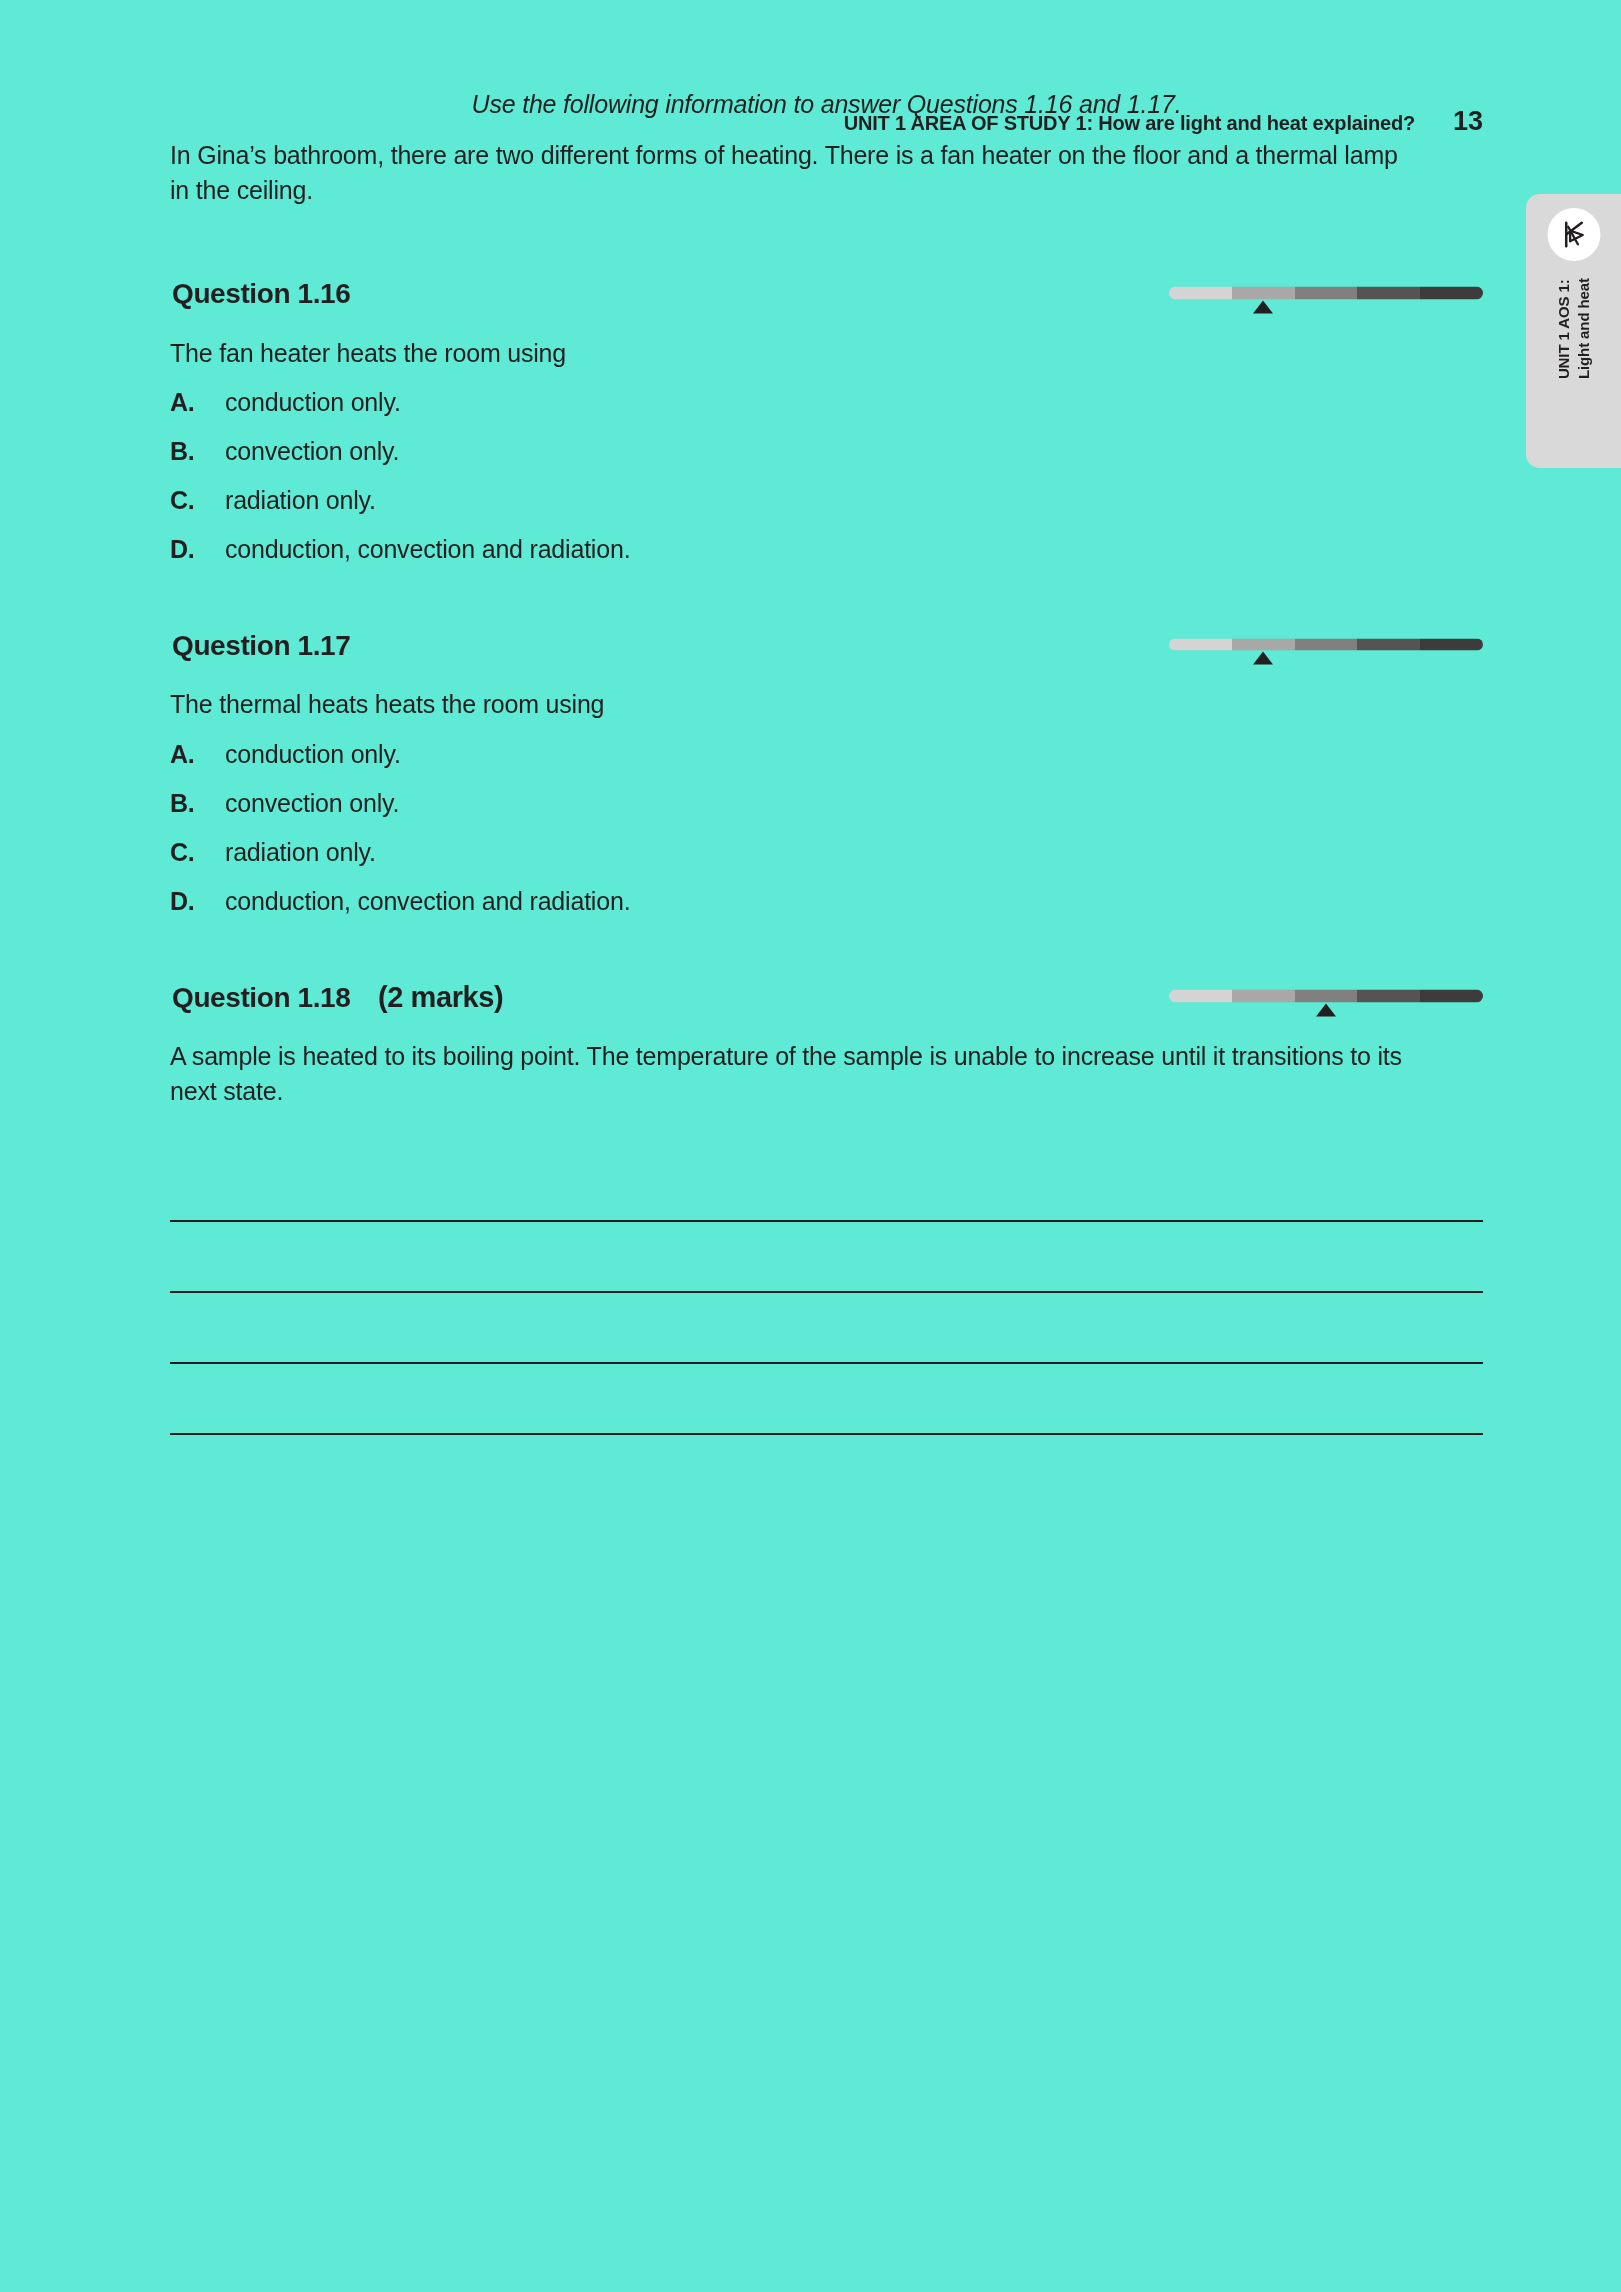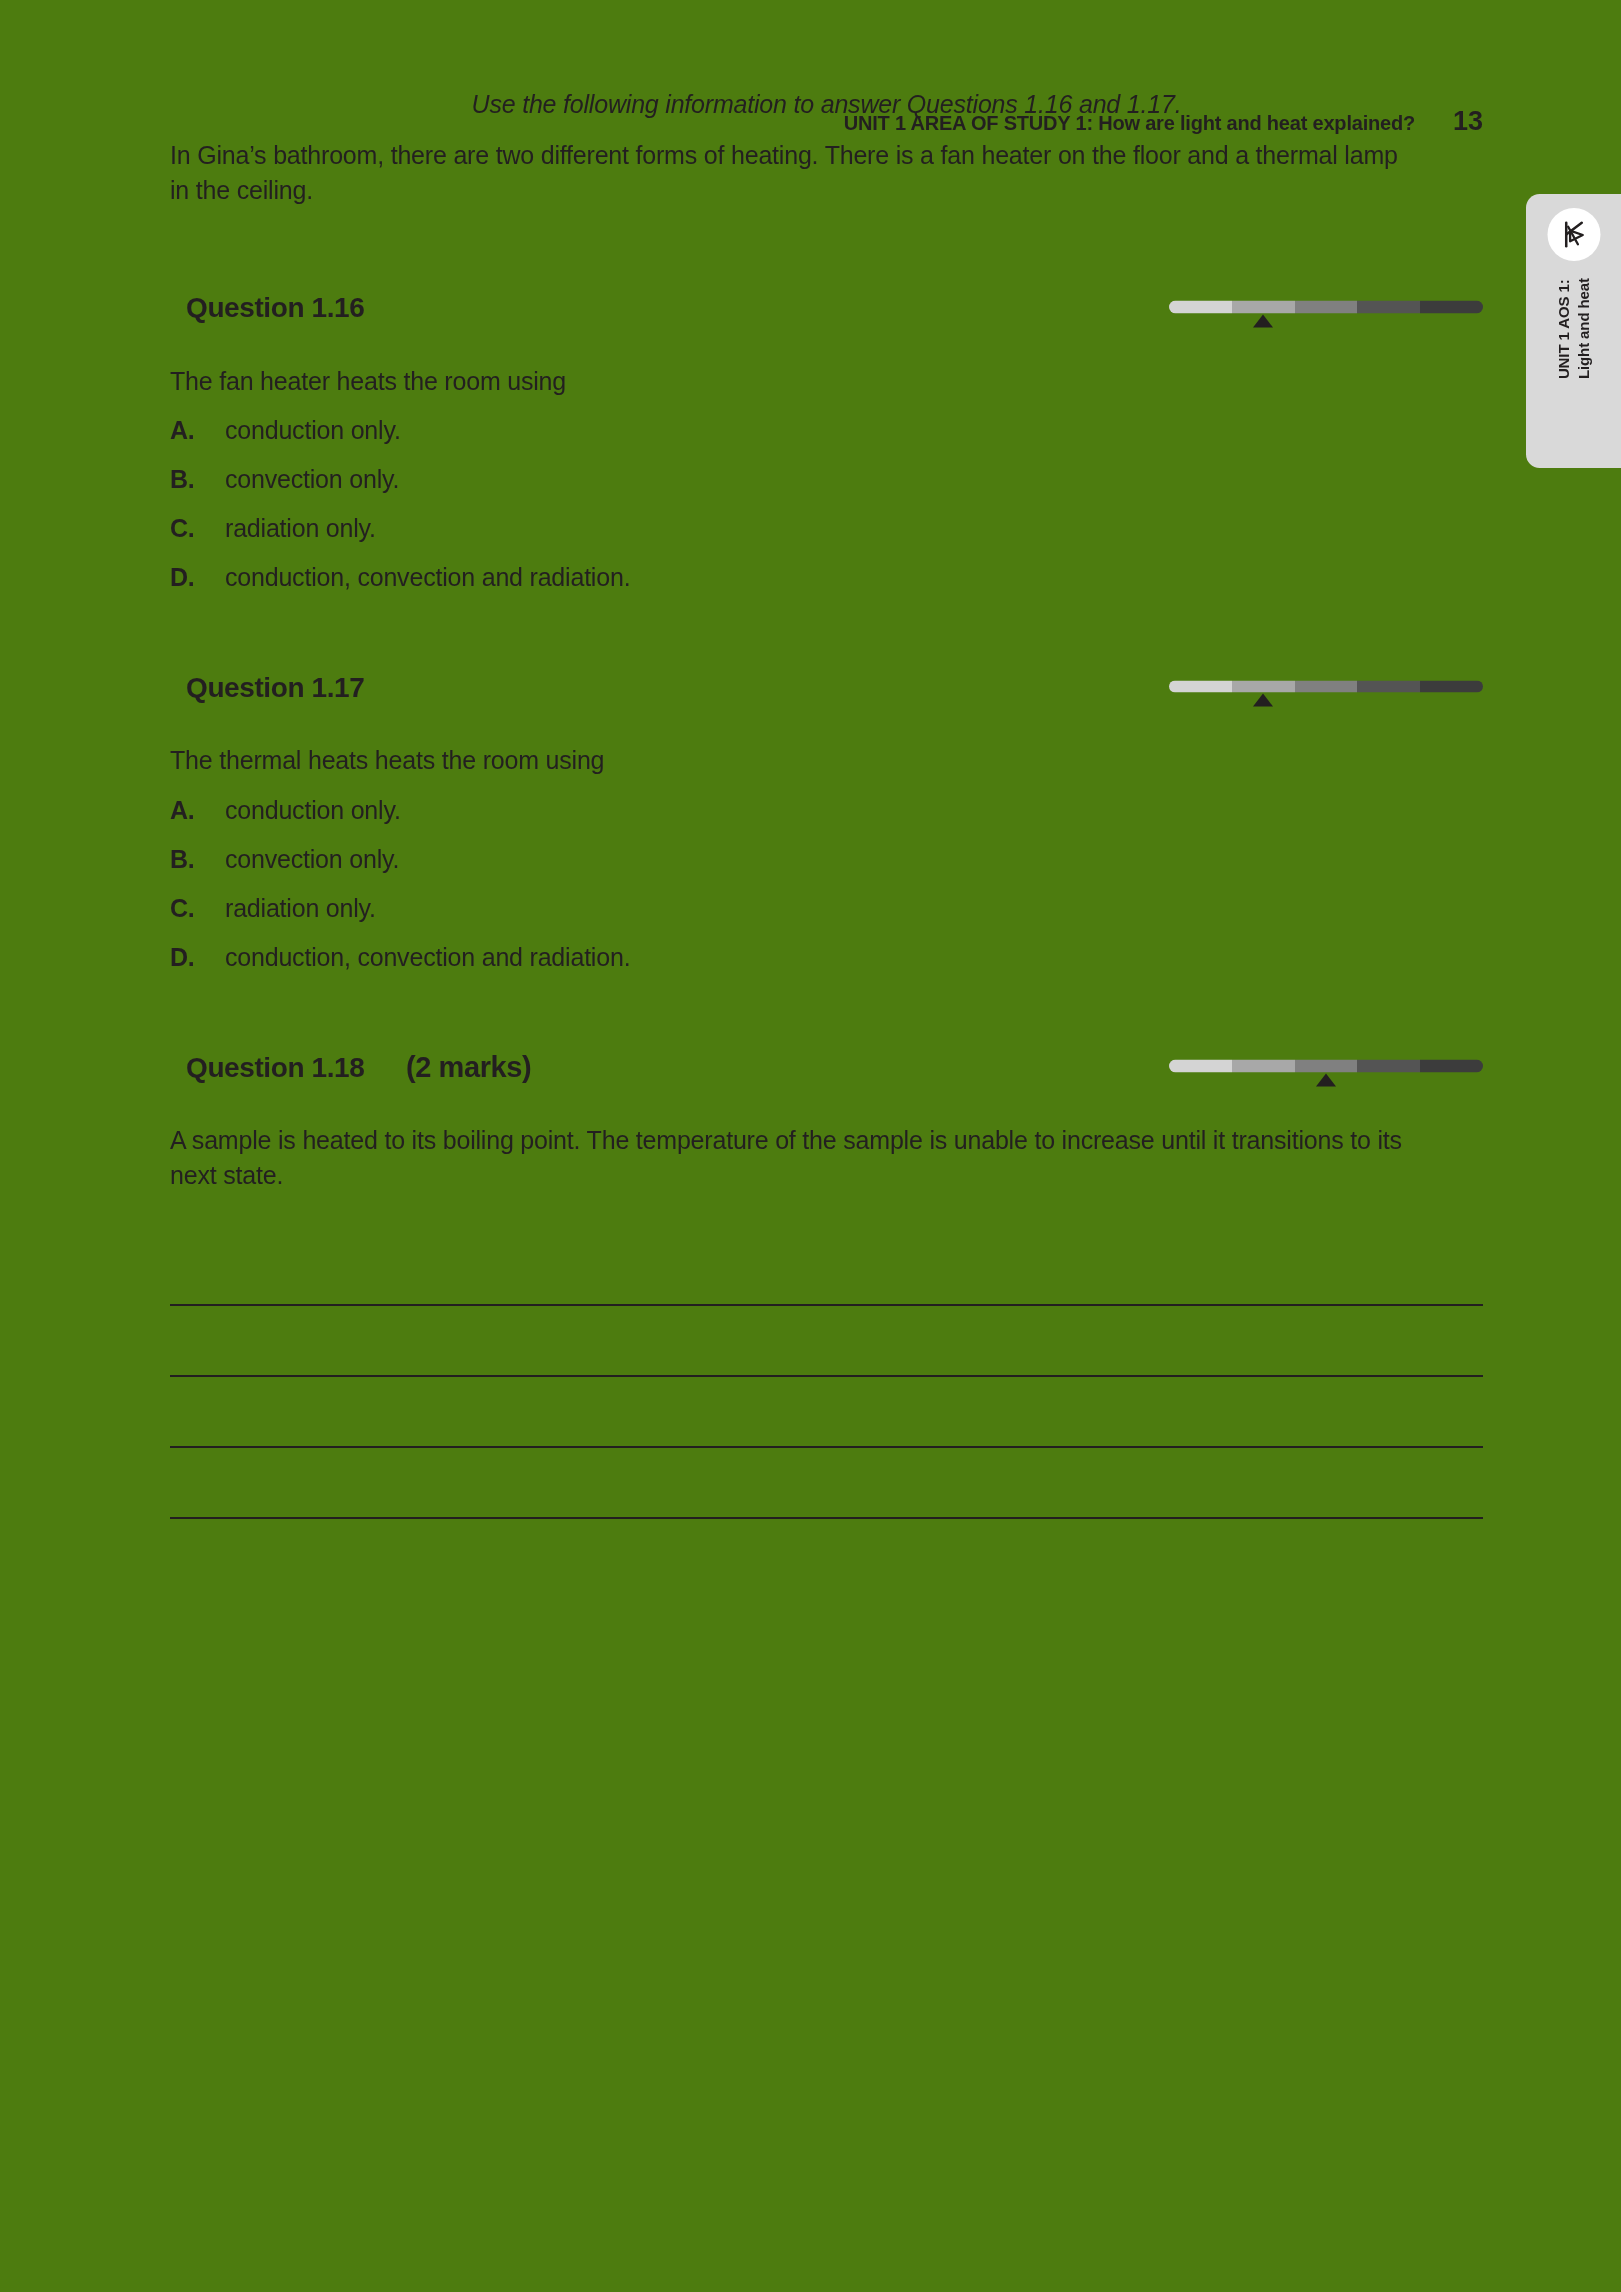--- a/index.html
+++ b/index.html
@@ -8,21 +8,21 @@
     background: #ffffff;
   }
   body {
     font-family: "Liberation Sans", sans-serif;
     color: #231f20;
   }
   .page {
     position: relative;
     width: 1621px;
     height: 2293px;
-    background: #4d7c0f;
+    background: #5eead4;
     overflow: hidden;
   }
 
   
   .header {
     position: absolute;
     top: 106px;
     left: 170px;
     right: 138px;
     display: flex;
@@ -127,21 +127,21 @@
   
   .question {
     position: relative;
   }
   .q-head-row {
     position: relative;
     display: flex;
     align-items: center;
   }
   .q-title {
-    margin: 16px;
+    margin: 2px;
     font-size: 28px;
     font-weight: bold;
     letter-spacing: -0.4px;
     color: #231f20;
     white-space: nowrap;
   }
   .q-marks {
     margin-left: 25.5px;
     font-size: 29px;
     font-weight: bold;

